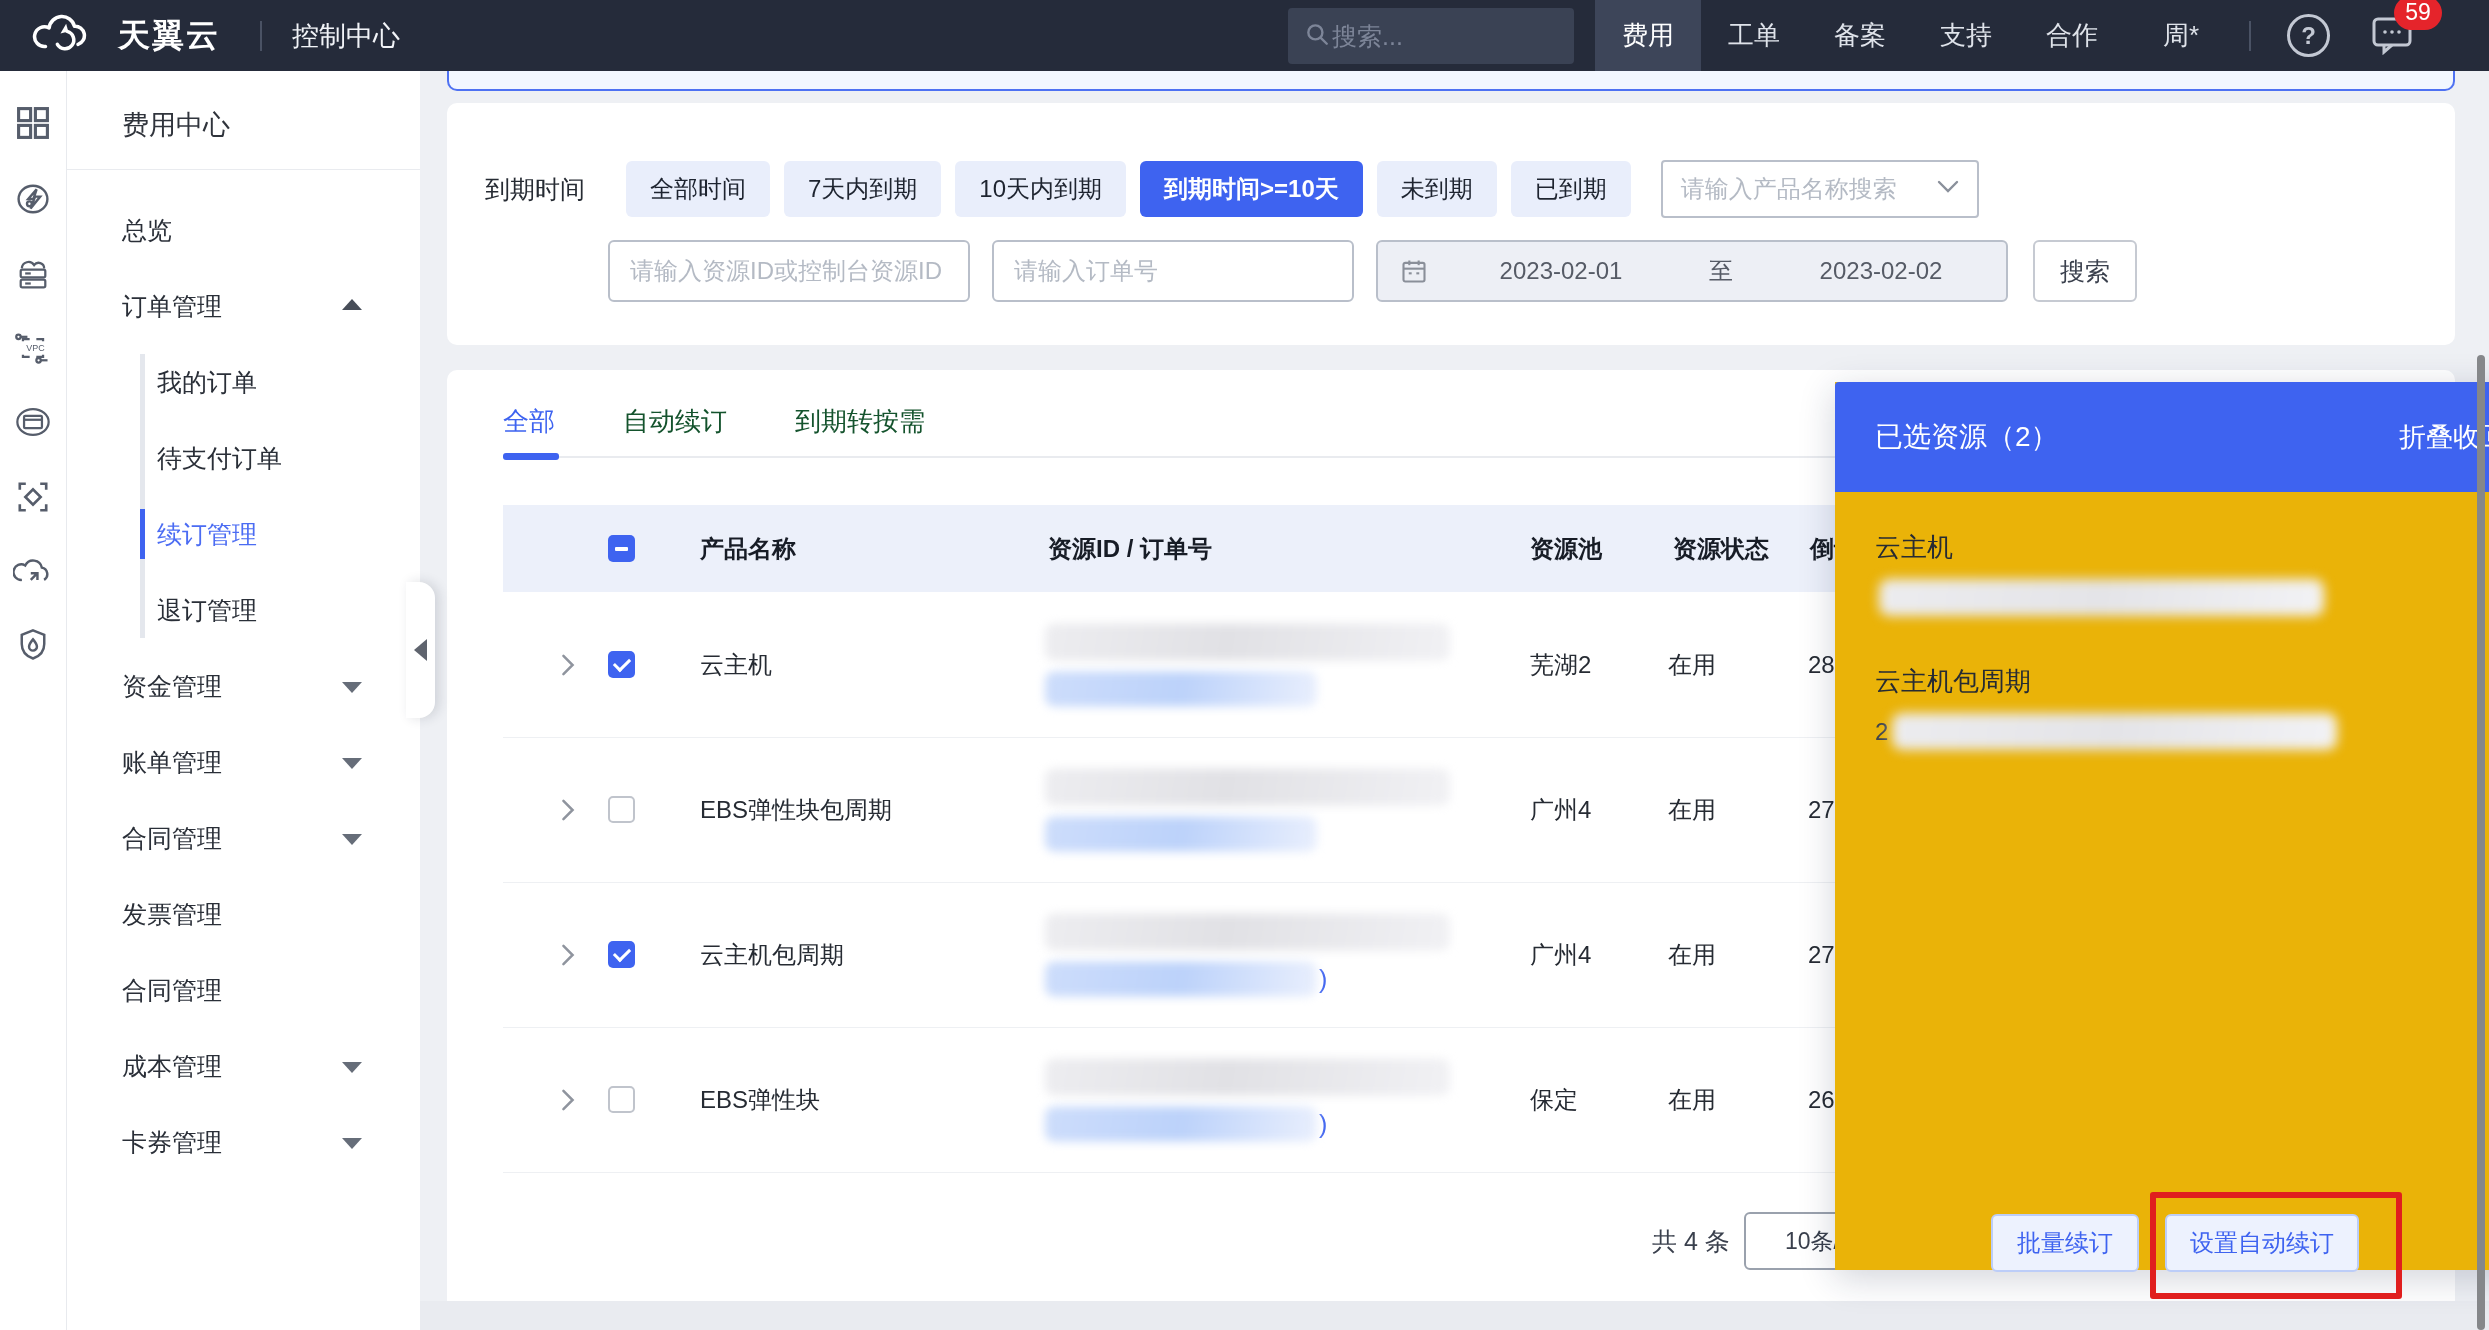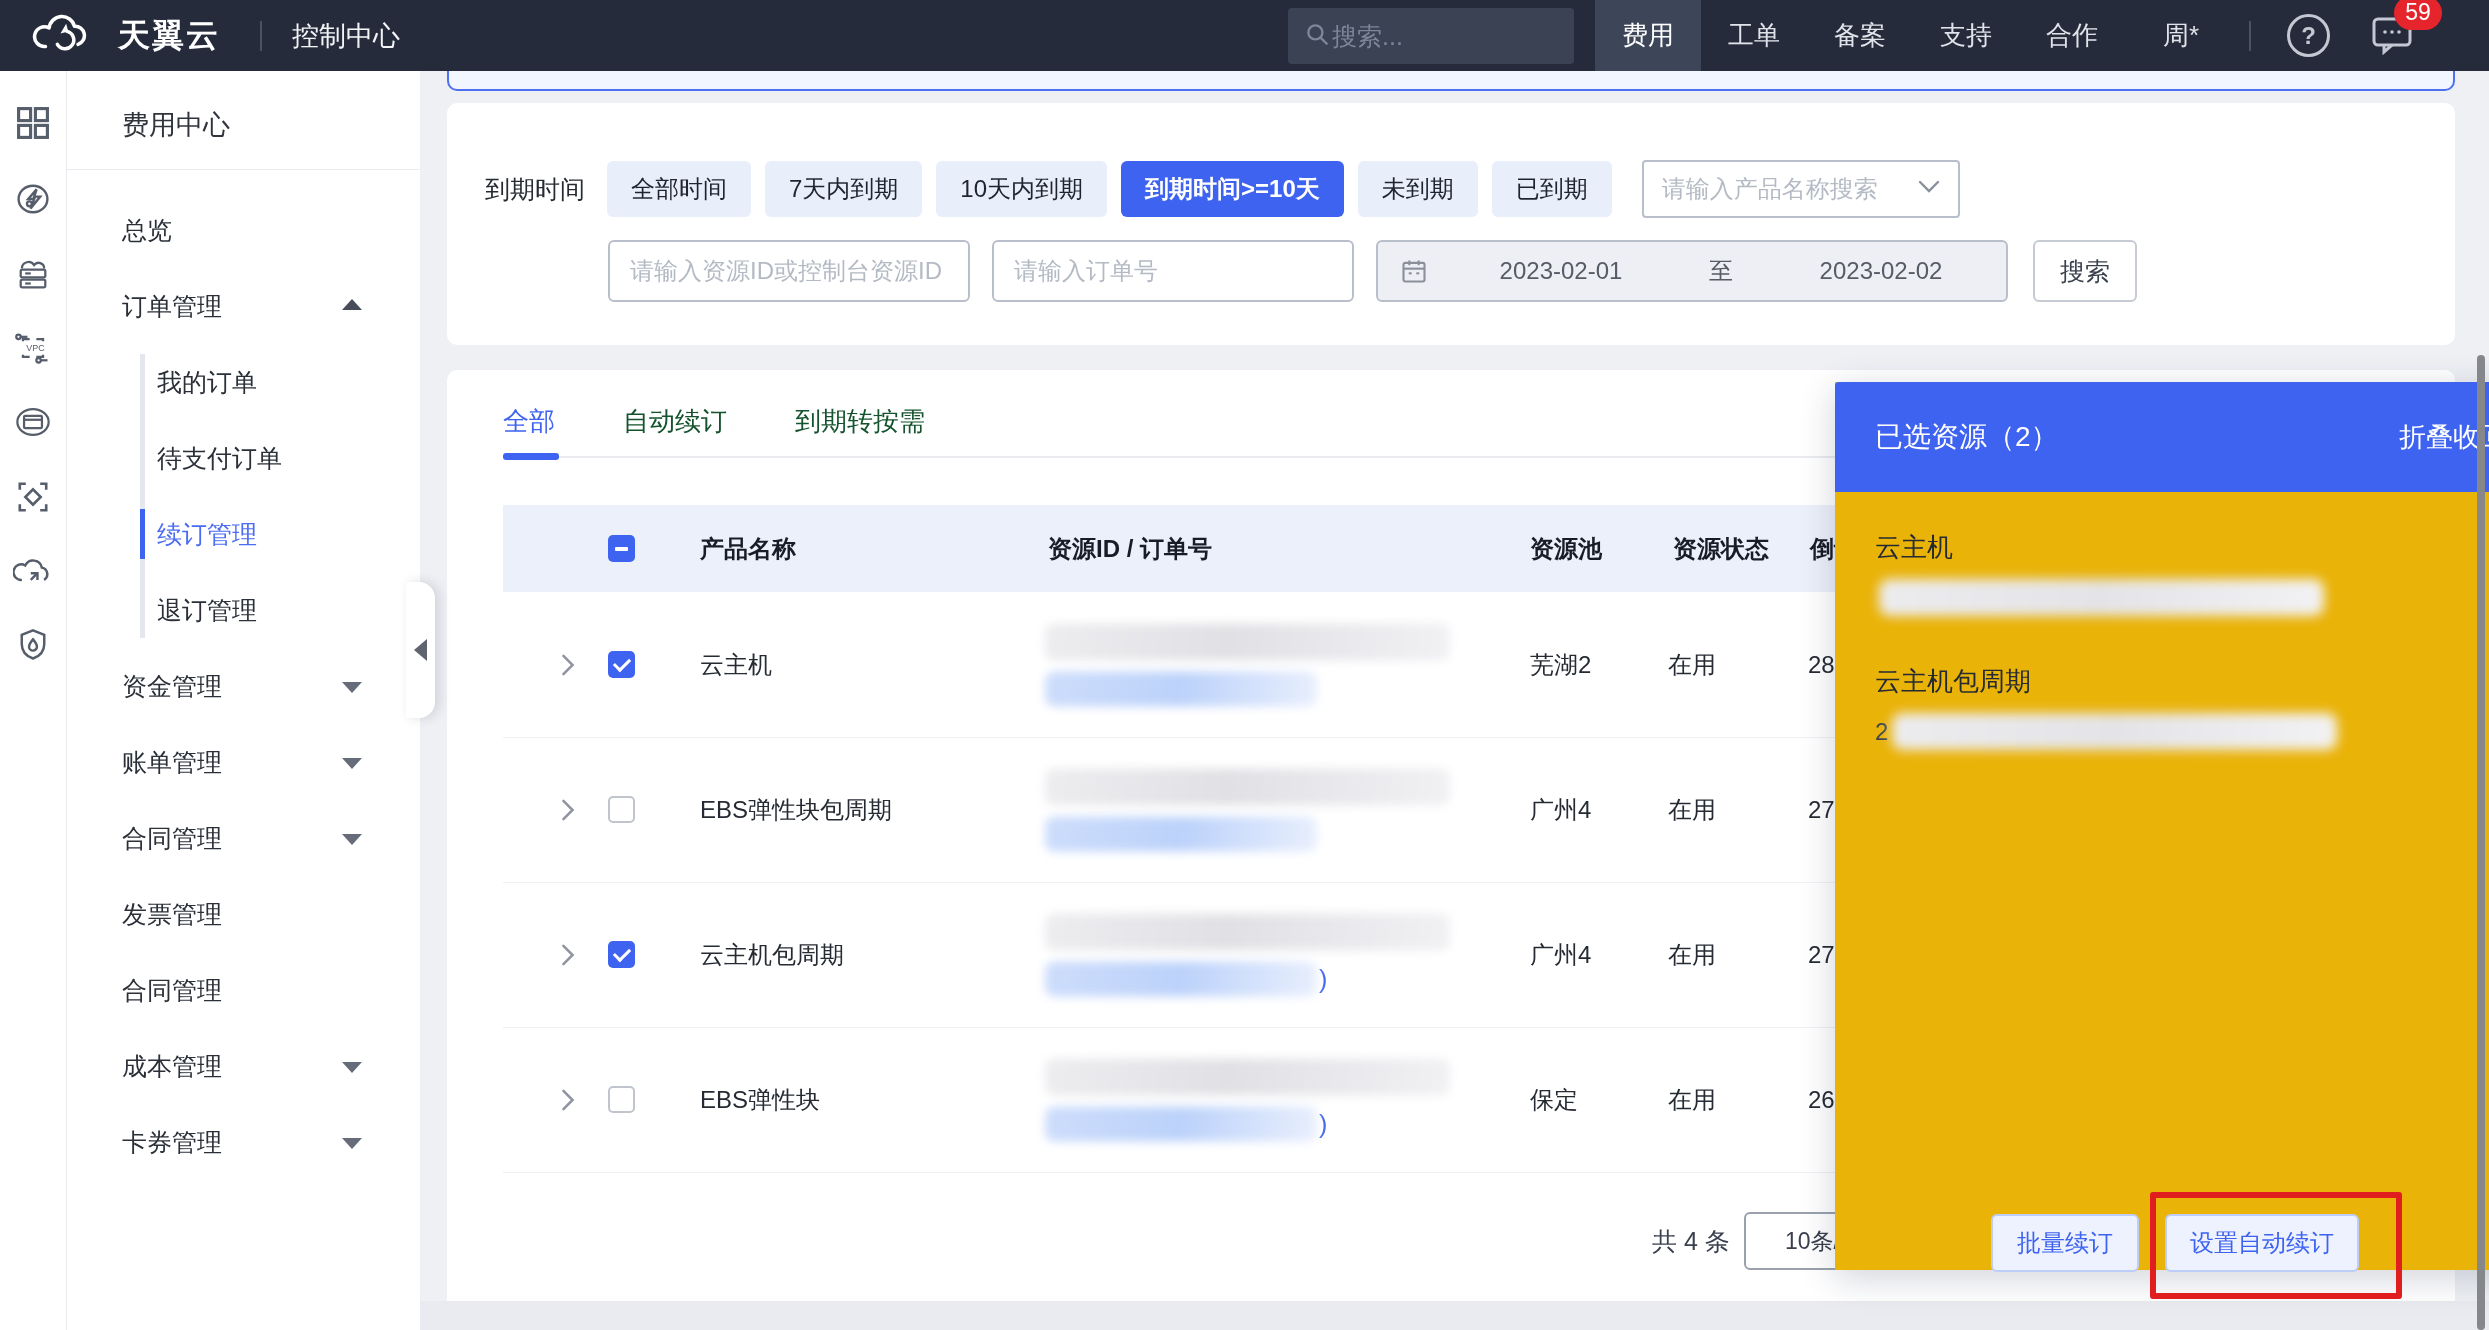--- a/index.html
+++ b/index.html
@@ -45,21 +45,21 @@
   .side-item.active::before{content:"";position:absolute;left:73px;top:13px;bottom:13px;width:5px;background:#3e63f0;z-index:2}
   
   .collapse-handle{position:absolute;left:406px;top:582px;width:29px;height:136px;background:#fff;border-radius:0 16px 16px 0;box-shadow:4px 0 12px rgba(31,38,58,.15);z-index:30;display:flex;align-items:center;justify-content:center;cursor:pointer}
   .collapse-handle .tri{width:0;height:0;border-top:11px solid transparent;border-bottom:11px solid transparent;border-right:13px solid #5f646e}
   
   .main{position:absolute;left:420px;top:71px;right:0;bottom:0;background:#eef0f4}
   .banner{position:absolute;left:27px;top:0;width:2008px;height:20px;background:#f2f7ff;border:2px solid #4e71f2;border-top:none;border-radius:0 0 10px 10px;box-sizing:border-box}
   .card{background:#fff;border-radius:10px;position:absolute}
   .filter-card{left:27px;top:32px;width:2008px;height:242px}
   .filter-row1{position:absolute;left:38px;top:58px;height:56px;display:flex;align-items:center}
-  .flabel{font-size:25px;color:#262b33;margin-right:22px}
+  .flabel{font-size:25px;color:#262b33;margin-right:41px}
   .fbtn{height:56px;padding:0 24px;border-radius:6px;background:#e9eefb;color:#1e2430;font-size:24px;display:flex;align-items:center;margin-right:14px;cursor:pointer}
   .fbtn.active{background:#3e63f0;color:#fff;font-weight:bold}
   .product-select{margin-left:16px;width:318px;height:58px;border:2px solid #b9bfca;border-radius:4px;background:#fff;display:flex;align-items:center;padding:0 18px;box-sizing:border-box;cursor:pointer}
   .product-select .ph{color:#b4bac4;font-size:24px;flex:1}
   .filter-row2{position:absolute;left:161px;top:137px;height:62px;display:flex;align-items:center}
   .finput{width:362px;height:62px;border:2px solid #b9bfca;border-radius:6px;padding:0 20px;box-sizing:border-box;color:#3a404d;font-size:24px;background:#fff;margin-right:22px;outline:none;font-family:inherit}
   .finput::placeholder{color:#b4bac4}
   .daterange{width:632px;height:62px;background:#edeff5;border:2px solid #b9bfca;border-radius:6px;display:flex;align-items:center;box-sizing:border-box;color:#565b66;font-size:24px;margin-right:25px;cursor:pointer}
   .daterange .cal{margin:0 8px 0 22px;display:flex}
   .daterange .d{flex:1;text-align:center}

